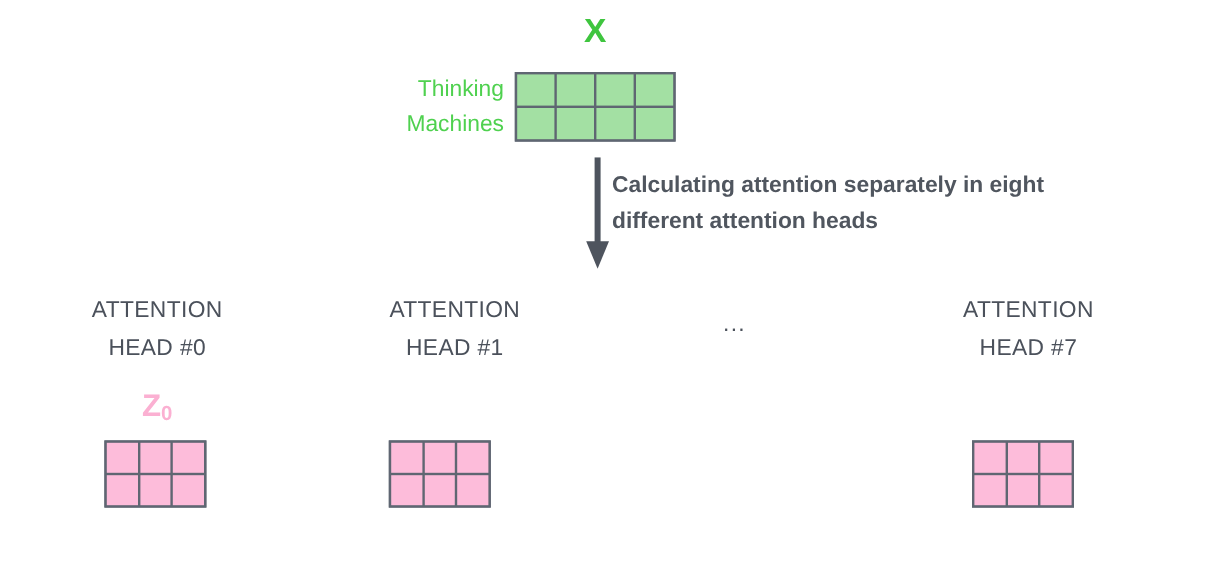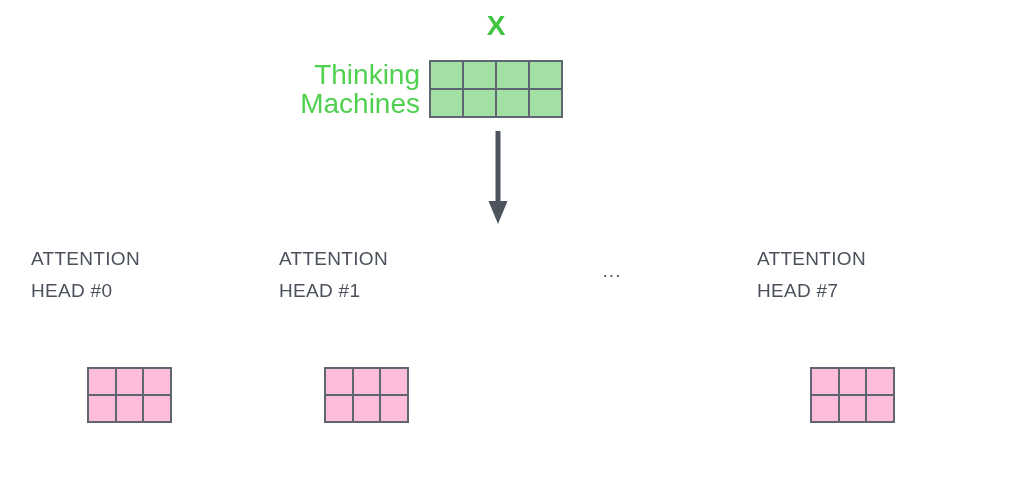--- a/index.html
+++ b/index.html
@@ -30,21 +30,21 @@
     font-weight: bold;
     color: #3fc53f;
     letter-spacing: 0px;
   }
   #x-row-labels {
     position: absolute;
     left: 300px;
     top: 60px;
     width: 120px;
     text-align: right;
-    font-size: 28px;
+    font-size: 19px;
     line-height: 29px;
     color: #4fd14f;
   }
   .matrix {
     position: absolute;
     display: grid;
     box-sizing: border-box;
     border: 2px solid #5f6672;
     background: #5f6672;
     gap: 2px;
@@ -81,21 +81,21 @@
     line-height: 30px;
     color: #50565f;
     font-weight: 600;
   }
 
   
   .head-col {
     position: absolute;
     top: 243px;
     width: 200px;
-    text-align: left;
+    text-align: center;
   }
   .head-title {
     font-size: 19px;
     line-height: 32px;
     color: #4b515b;
     letter-spacing: 0.3px;
     white-space: pre-line;
   }
   .z-label {
     margin-top: 16px;
@@ -148,24 +148,28 @@
     <div class="cell"></div>
     <div class="cell"></div>
     <div class="cell"></div>
   </div>
 
   <svg id="arrow" viewBox="0 0 22 94" xmlns="http://www.w3.org/2000/svg">
     <line x1="11" y1="0" x2="11" y2="72" stroke="#4e545e" stroke-width="5"></line>
     <polygon points="11,93 1.5,70 20.5,70" fill="#4e545e"></polygon>
   </svg>
 
+  <div id="arrow-caption">Calculating attention separately in eight different attention heads</div>
 
   <div class="head-col" style="left:31px;">
     <div class="head-title">ATTENTION
 HEAD #0</div>
+    <div class="z-label">
+      <span>Z</span><span class="sub">0</span>
+    </div>
   </div>
   <div class="matrix pink z-matrix" style="left:87px;">
     <div class="cell"></div>
     <div class="cell"></div>
     <div class="cell"></div>
     <div class="cell"></div>
     <div class="cell"></div>
     <div class="cell"></div>
   </div>
 

